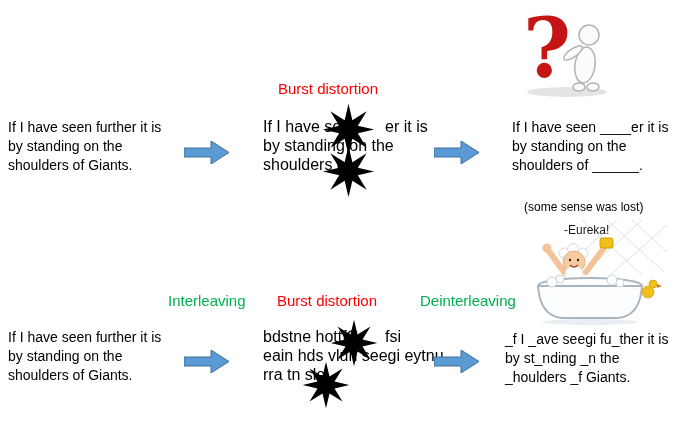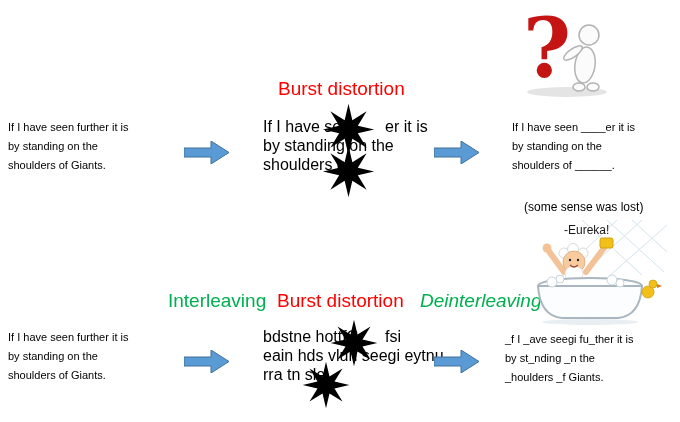--- a/index.html
+++ b/index.html
@@ -1,26 +1,26 @@
 <!DOCTYPE html>
 <html><head>
 <meta charset="utf-8">
 <style>
   html,body { margin:0; padding:0; background:#fff; }
   .canvas {
     position:relative; width:680px; height:422px; background:#ffffff;
     font-family:"Liberation Sans", sans-serif; color:#000; overflow:hidden;
   }
   .msg {
-    position:absolute; font-size:11px; line-height:19px;
+    position:absolute; font-size:14px; line-height:19px;
     white-space:pre-line;
   }
   .line { height:19px; white-space:nowrap; }
   .gap { display:inline-block; width:26px; }
-  .label { position:absolute; font-size:19px; line-height:17px; }
+  .label { position:absolute; font-size:15px; line-height:17px; }
   .red   { color:#ff0000; }
   .green { color:#00b050; }
   .note  { position:absolute; font-size:12px; }
   .arrow { position:absolute; width:46px; height:23px; }
   .burst { position:absolute; pointer-events:none; }
   .art   { position:absolute; }
 </style>
 </head>
 <body>
 
@@ -69,21 +69,21 @@
   <div class="msg" style="left:512px; top:118px; width:170px;">If I have seen ____er it is
 by standing on the
 shoulders of ______.</div>
 
   <div class="note" style="left:524px; top:200px;">(some sense was lost)</div>
 
   <div class="label green" style="left:168px; top:292px;">Interleaving</div>
 
   <div class="label red" style="left:277px; top:292px;">Burst distortion</div>
 
-  <div class="label green" style="left:420px; top:292px;font-style:italic;">Deinterleaving</div>
+  <div class="label green" style="left:420px; top:292px;">Deinterleaving</div>
 
   <div class="msg" style="left:8px; top:328px; width:180px;">If I have seen further it is
 by standing on the
 shoulders of Giants.</div>
 
   <svg class="arrow" style="left:184px; top:350px;" viewBox="0 0 46 23">
     <polygon points="0,7 27,7 27,0 45,11.5 27,23 27,16 0,16" stroke="#41719c" stroke-width="1" fill="#5b9bd5"></polygon>
   </svg>
 
   <div class="art" style="left:263px; top:328px; width:175px; height:90px;">

